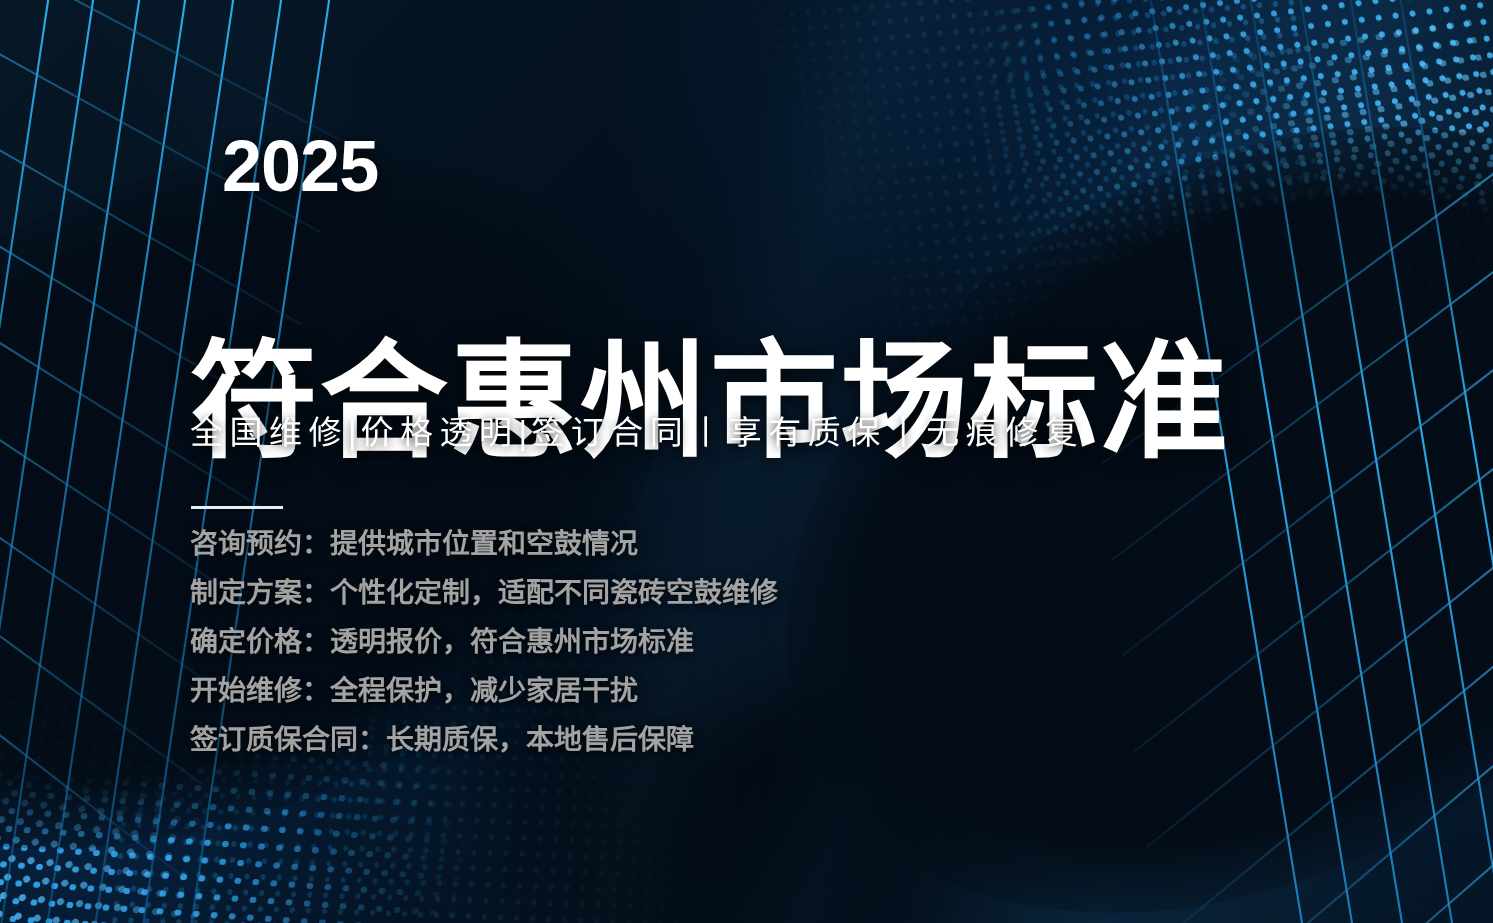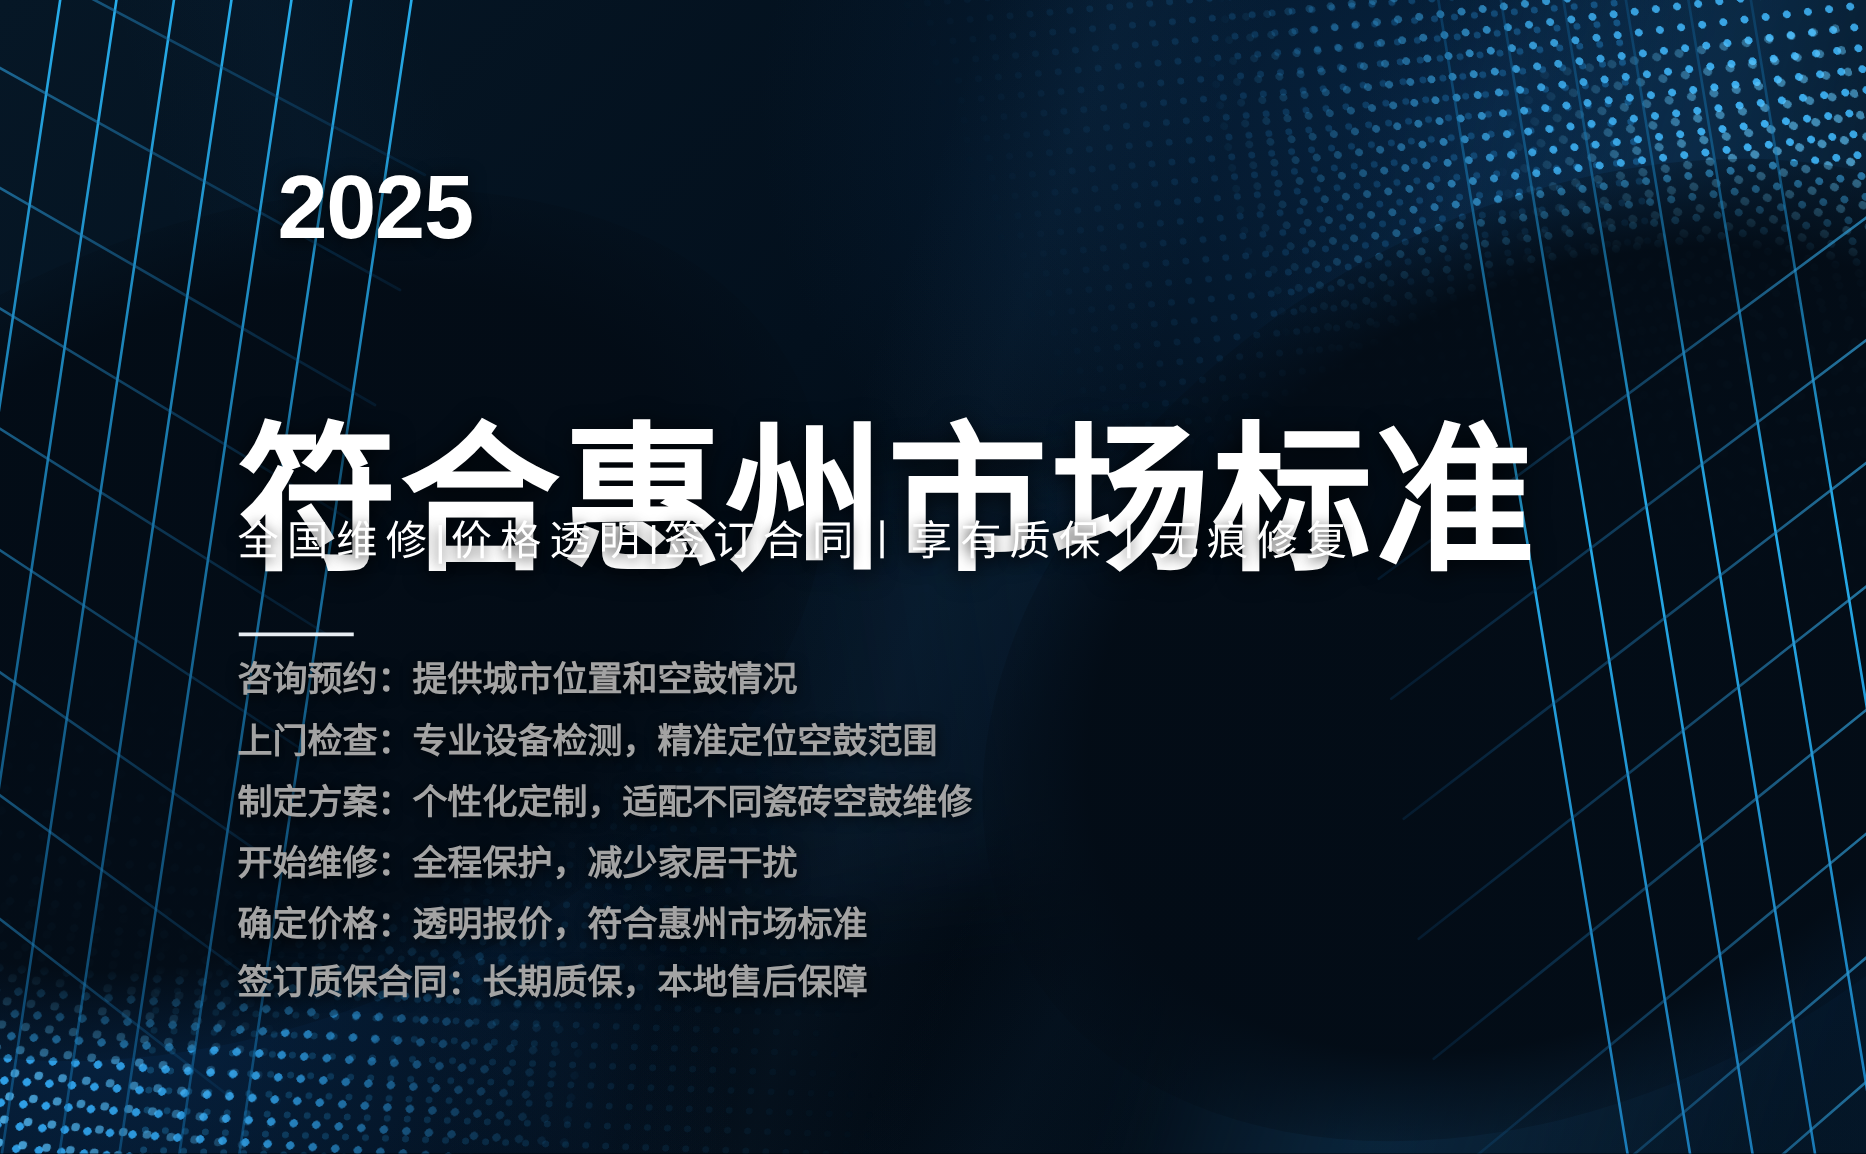--- a/index.html
+++ b/index.html
@@ -250,21 +250,21 @@
   }
   .bullets li {
     font-size: 28px;
     font-weight: bold;
     line-height: 1;
     margin-bottom: 21px;
     color: #a3a3a3;
     white-space: nowrap;
     text-shadow: 0 2px 10px rgba(0,0,0,0.85);
   }
-  .bullets li:last-child { margin-bottom: 16px; font-family: Liberation Mono, monospace; }
+  .bullets li:last-child { margin-bottom: 16px; }
 </style>
 </head>
 <body>
 
 <div id="poster">
 
   <div class="bg-layer bg-base"></div>
   <div class="bg-layer bg-sweeps"></div>
   <div class="bg-sweep-right"></div>
   <div class="bg-sweep-mid"></div>
@@ -352,21 +352,20 @@
     <h1 class="main-title">符合惠州市场标准</h1>
 
     <div class="subtitle">
       <span>全国维修</span><span class="sep-thin">|</span><span>价格透明</span><span class="sep-thin">|</span><span>签订合同</span><span class="sep-thick">丨</span><span>享有质保</span><span class="sep-thick">丨</span><span>无痕修复</span>
     </div>
 
     <div class="divider"></div>
 
     <ul class="bullets">
       <li>咨询预约：提供城市位置和空鼓情况</li>
-      <li>上门检查：专业设备检测，精准定位空鼓范围</li>
       <li>制定方案：个性化定制，适配不同瓷砖空鼓维修</li>
+      <li>确定价格：透明报价，符合惠州市场标准</li>
       <li>开始维修：全程保护，减少家居干扰</li>
-      <li>确定价格：透明报价，符合惠州市场标准</li>
       <li>签订质保合同：长期质保，本地售后保障</li>
     </ul>
 
   </div>
 </div>
 
 </body></html>

